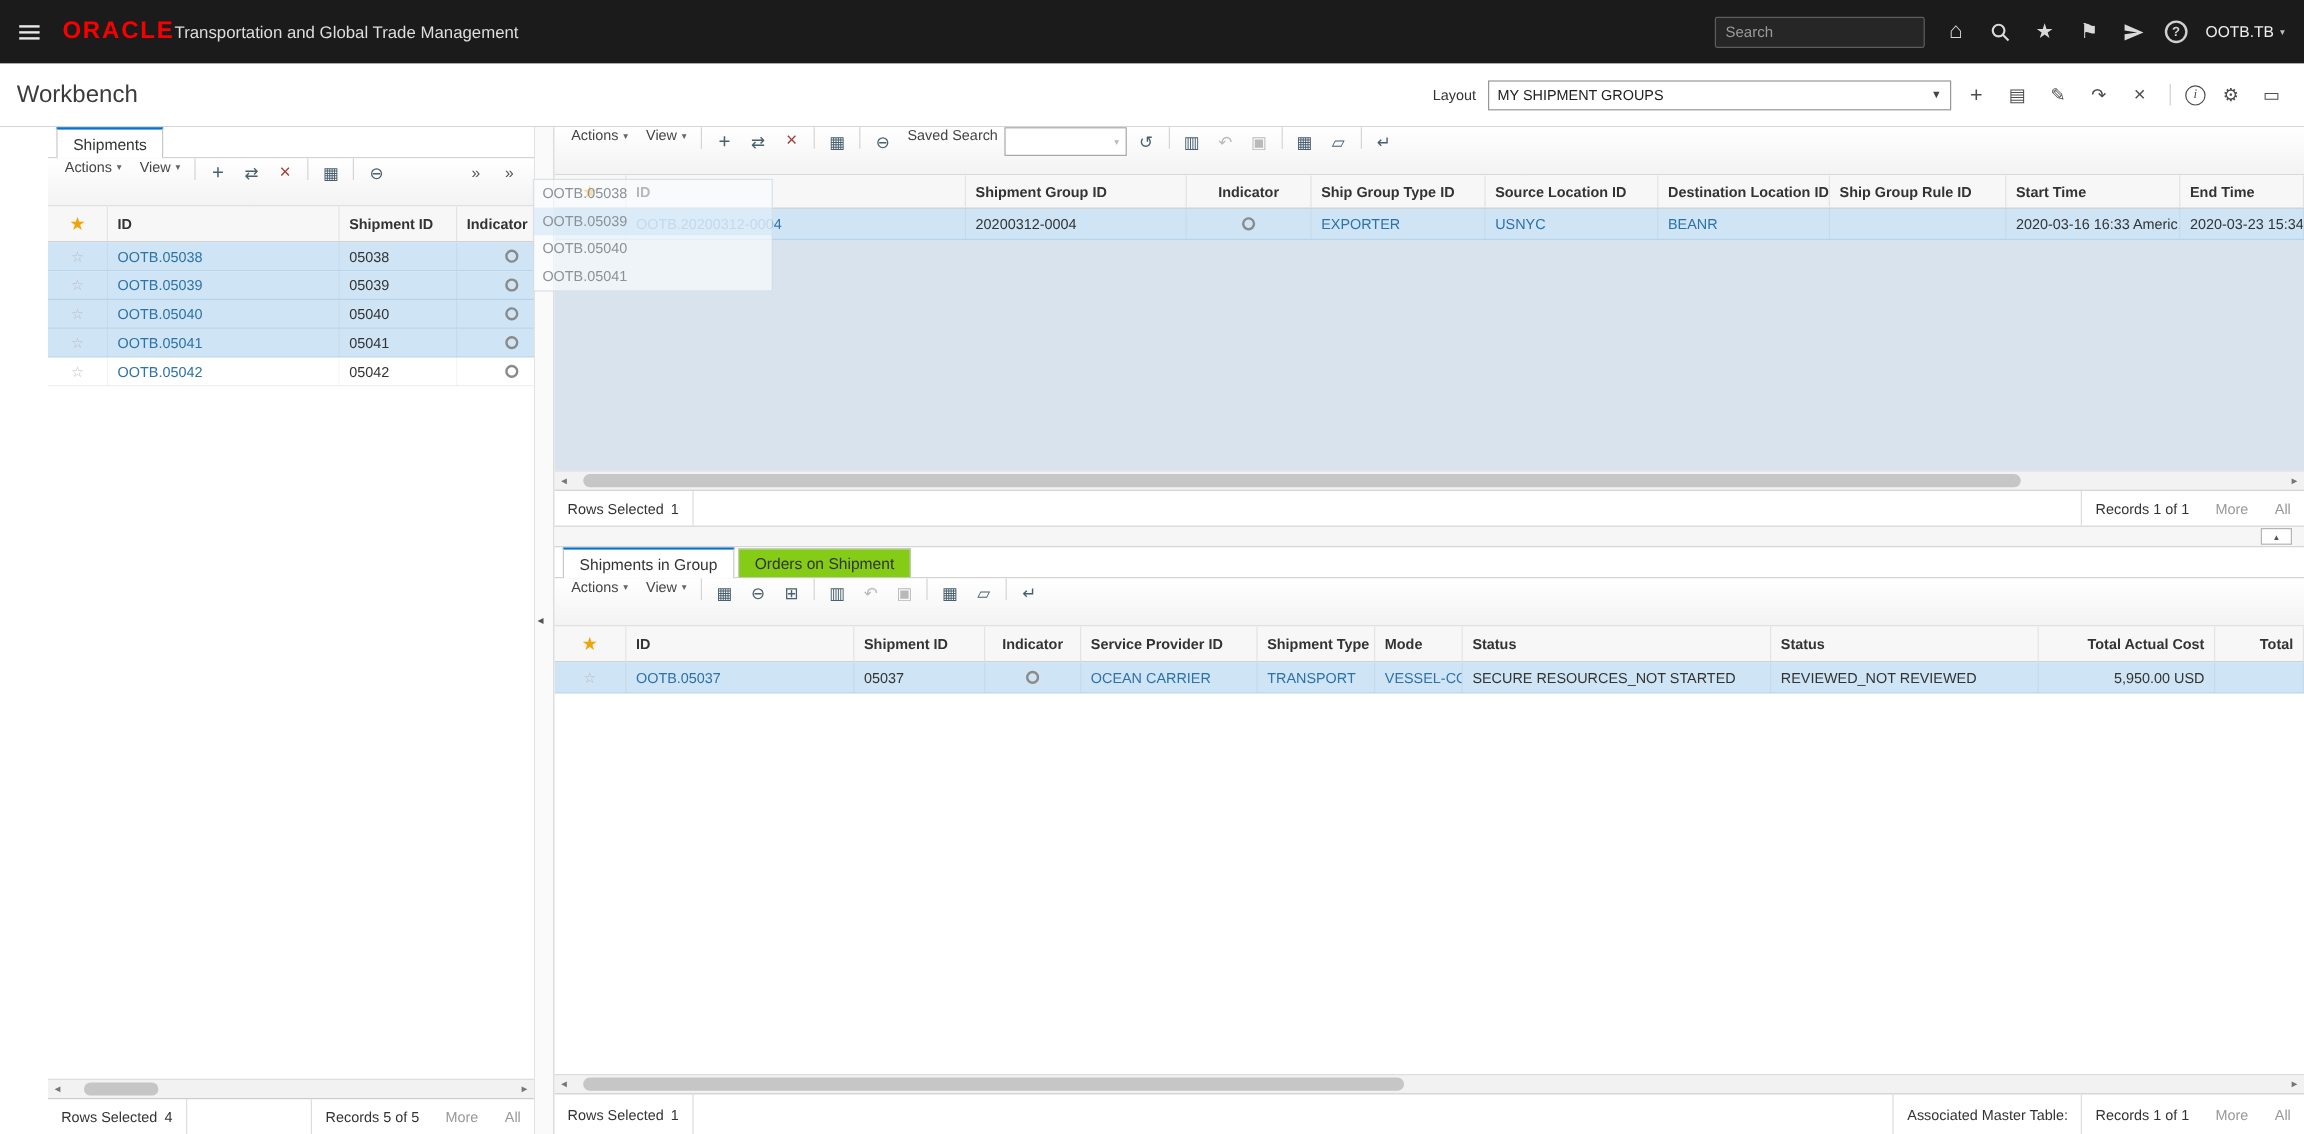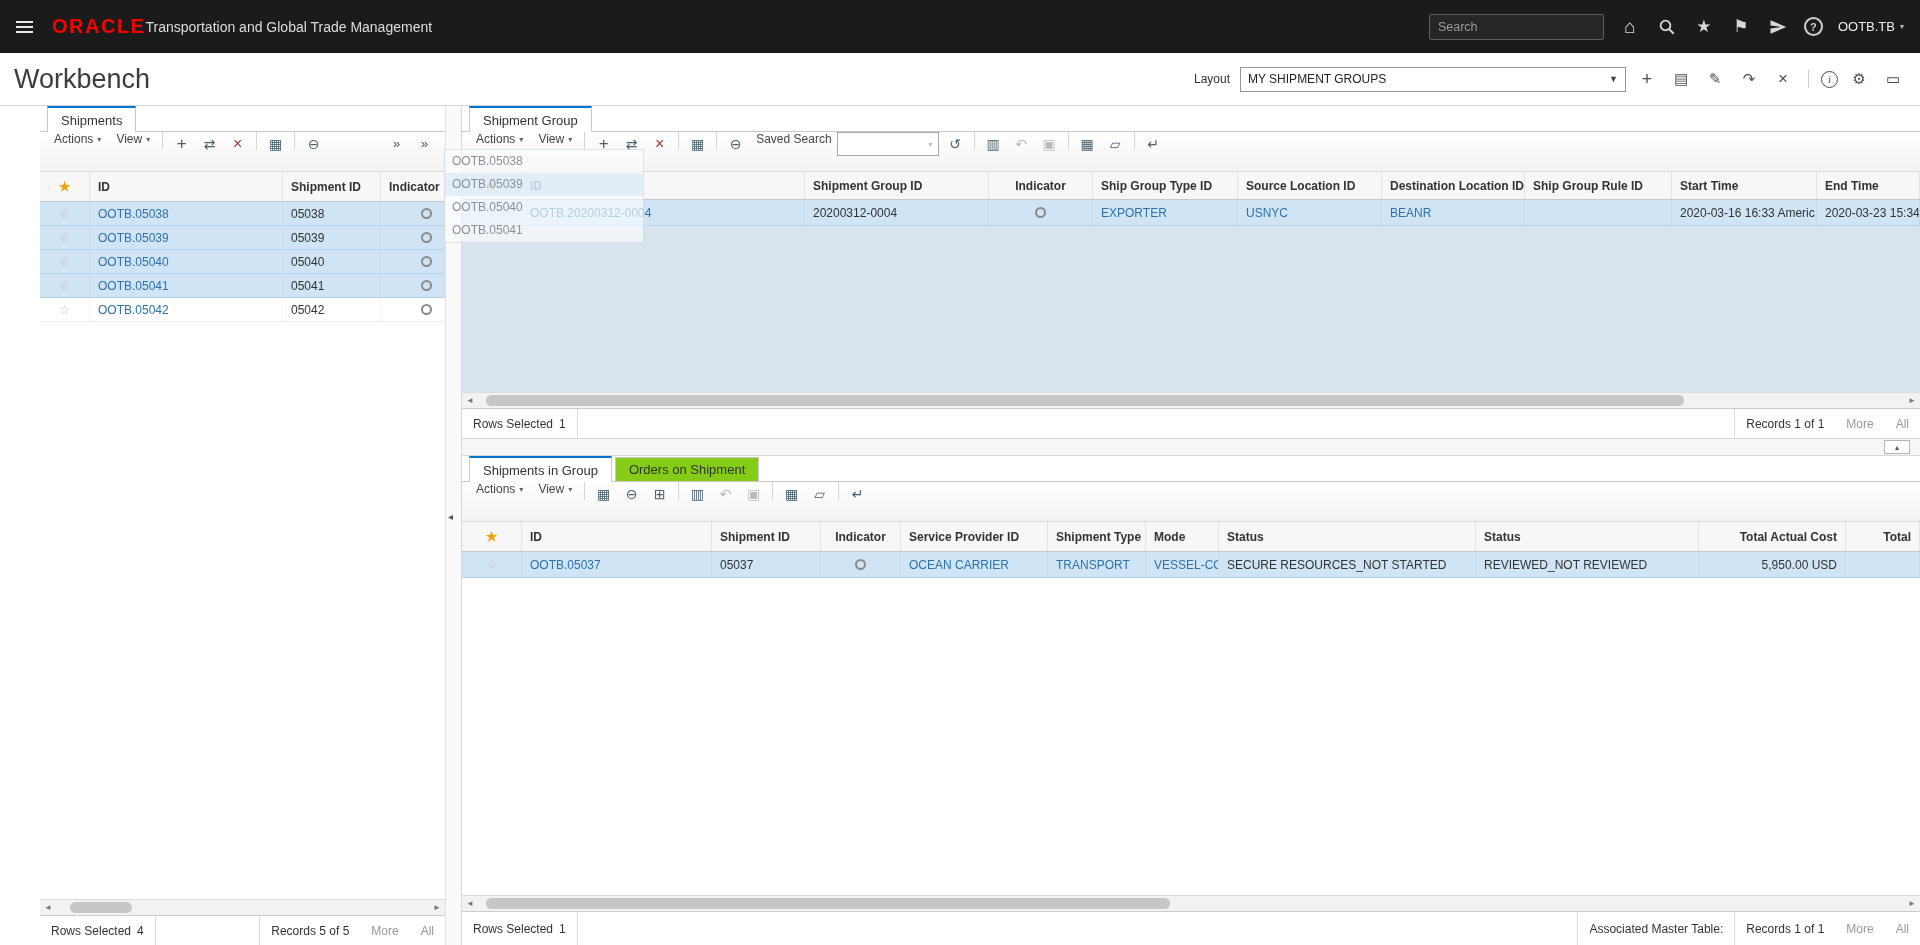--- a/index.html
+++ b/index.html
@@ -15,21 +15,21 @@
   .top-right { margin-left:auto; display:flex; align-items:center; gap:15px; padding-right:16px; }
   .search-input { width:175px; height:26px; background:#262626; border:1px solid #5e5e5e; border-radius:2px; color:#ccc; font-size:12.5px; padding:0 8px; font-family:"Liberation Sans",sans-serif; }
   .search-input::placeholder { color:#9a9a9a; }
   .ticon { width:22px; text-align:center; font-size:17px; color:#d9d9d9; cursor:pointer; display:flex; justify-content:center; align-items:center; }
   .help-icon { width:19px; height:19px; border:2px solid #d0d0d0; border-radius:50%; display:flex; align-items:center; justify-content:center; font-size:11px; font-weight:bold; color:#d0d0d0; cursor:pointer; }
   .user-menu { display:flex; align-items:center; gap:5px; font-size:13px; color:#eee; cursor:pointer; }
   .caret { font-size:8px; color:#bbb; }
 
   
   .pageheader { height:52px; display:flex; align-items:center; padding:0 14px; background:#fff; }
-  .page-title { font-size:27px; color:#3c3c3c; }
+  .page-title { font-size:20px; color:#3c3c3c; }
   .ph-right { margin-left:auto; display:flex; align-items:center; gap:8px; }
   .layout-label { font-size:12px; color:#333; margin-right:2px; }
   .layout-select { width:386px; height:25px; border:1px solid #979797; background:#fff; display:flex; align-items:center; padding:0 7px; font-size:12px; color:#222; cursor:pointer; }
   .sel-caret { margin-left:auto; font-size:9px; color:#444; }
   .hicon { width:26px; height:24px; display:flex; align-items:center; justify-content:center; font-size:15px; color:#4d4d4d; cursor:pointer; }
   .hicon.info-circle { width:17px; height:17px; border:1px solid #4d4d4d; border-radius:50%; font-size:11px; font-family:"Liberation Serif",serif; font-style:italic; }
   .h-sep { width:1px; height:18px; background:#cfcfcf; margin:0 4px; }
 
   
   .content { display:flex; height:840px; border-top:1px solid #d5d5d5; position:relative; background:#fff; }
@@ -285,23 +285,20 @@
     </div>
   </div>
 
   <div class="v-splitter">
     <span class="v-collapse">◂</span>
   </div>
 
   <div class="right-col">
 
     <div class="panel top-panel">
-      <div class="tabbar">
-        <div class="tab active">Shipment Group</div>
-      </div>
       <div class="toolbar">
         <div class="tb-menu">
           <span>Actions</span>
           <span class="caret" style="color:#666;">▾</span>
         </div>
         <div class="tb-menu">
           <span>View</span>
           <span class="caret" style="color:#666;">▾</span>
         </div>
         <span class="tb-sep"></span>

